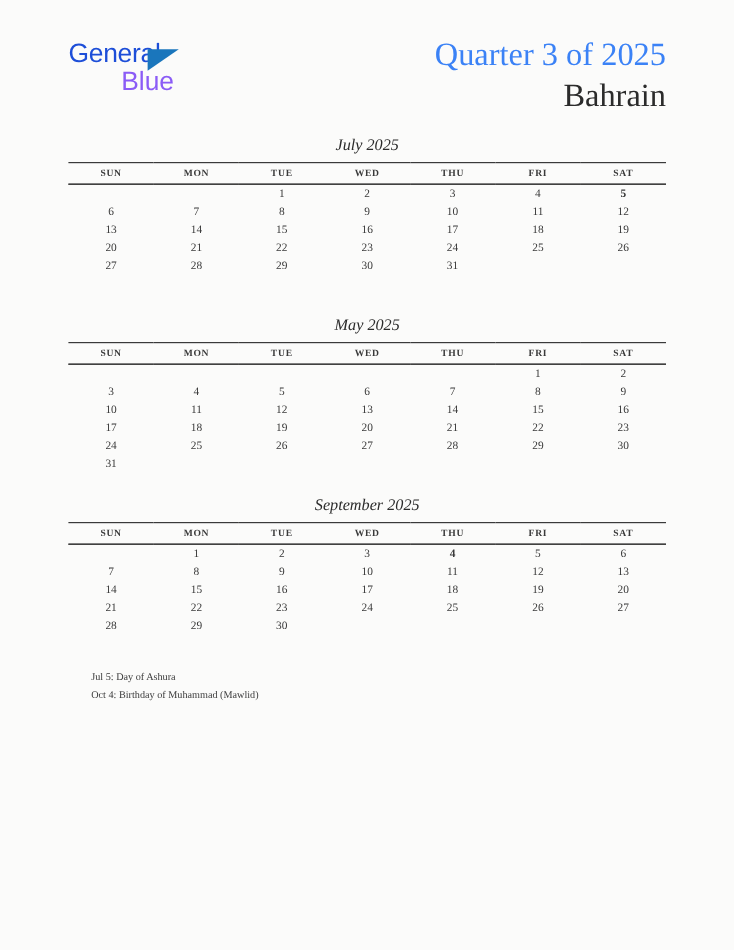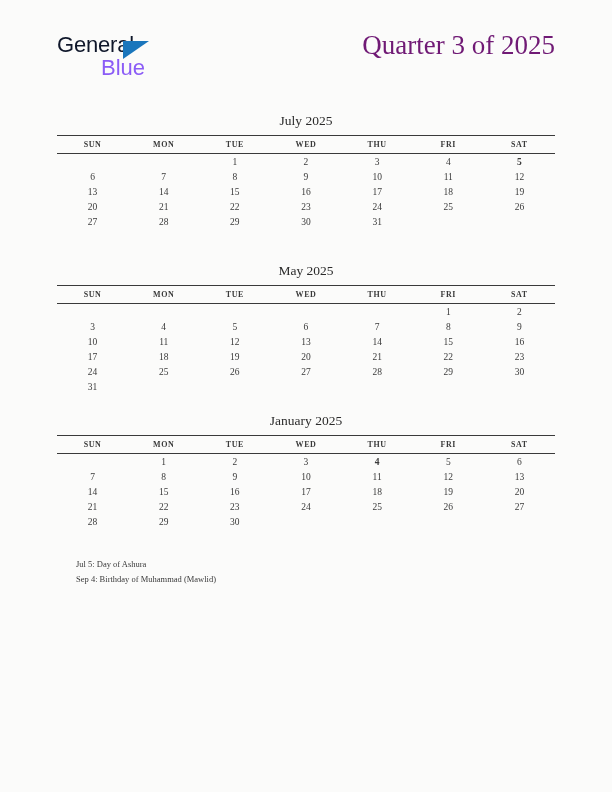--- a/index.html
+++ b/index.html
@@ -27,21 +27,21 @@
   .logo {
     position: absolute;
     left: 0;
     top: 4px;
     width: 200px;
     height: 56px;
   }
   .logo-general {
     font-family: "Liberation Sans", "DejaVu Sans", sans-serif;
     font-size: 22px;
-    color: #0f172a;
+    color: #1d4ed8;
     letter-spacing: -0.2px;
     position: absolute;
     left: 0;
     top: 0;
     line-height: 26px;
   }
   .logo-tri {
     position: absolute;
     left: 66px;
     top: 9px;
@@ -61,21 +61,21 @@
   }
   .title-block {
     position: absolute;
     right: 0;
     top: 0;
     text-align: right;
   }
   .title-main {
     font-size: 27px;
     line-height: 34px;
-    color: #701a75;
+    color: #3b82f6;
     font-weight: normal;
     white-space: nowrap;
   }
   .title-sub {
     font-size: 27px;
     line-height: 34px;
     color: #2b2b2b;
     font-weight: normal;
     white-space: nowrap;
   }
@@ -89,20 +89,21 @@
   #month-0 { top: 112px; }
   #month-1 { top: 262px; }
   #month-2 { top: 412px; }
 
   .month-title {
     text-align: center;
     font-size: 13.5px;
     line-height: 18px;
     color: #2b2b2b;
     margin-bottom: 5px;
+    font-style: italic;
   }
 
   table.cal {
     width: 498px;
     border-collapse: collapse;
     table-layout: fixed;
   }
   table.cal th {
     font-family: "Liberation Serif", "DejaVu Serif", serif;
     font-size: 8px;
@@ -143,20 +144,21 @@
 <body>
 
 <div class="header">
   <div class="logo">
     <span class="logo-general">General</span>
     <span class="logo-tri"></span>
     <span class="logo-blue">Blue</span>
   </div>
   <div class="title-block">
     <div class="title-main">Quarter 3 of 2025</div>
+    <div class="title-sub">Bahrain</div>
   </div>
 </div>
 
 <div class="month" id="month-0">
   <div class="month-title">July 2025</div>
   <table class="cal">
     <thead>
         <tr>
           <th>SUN</th>
           <th>MON</th>
@@ -284,21 +286,21 @@
           <td class="empty"></td>
           <td class="empty"></td>
           <td class="empty"></td>
           <td class="empty"></td>
         </tr>
       </tbody>
   </table>
 </div>
 
 <div class="month" id="month-2">
-  <div class="month-title">January 2025</div>
+  <div class="month-title">September 2025</div>
   <table class="cal">
     <thead>
         <tr>
           <th>SUN</th>
           <th>MON</th>
           <th>TUE</th>
           <th>WED</th>
           <th>THU</th>
           <th>FRI</th>
           <th>SAT</th>
@@ -349,14 +351,14 @@
           <td class="empty"></td>
           <td class="empty"></td>
           <td class="empty"></td>
         </tr>
       </tbody>
   </table>
 </div>
 
 <div class="notes">
     <div class="note-line">Jul 5: Day of Ashura</div>
-    <div class="note-line">Sep 4: Birthday of Muhammad (Mawlid)</div>
+    <div class="note-line">Oct 4: Birthday of Muhammad (Mawlid)</div>
   </div>
 
 </body></html>

